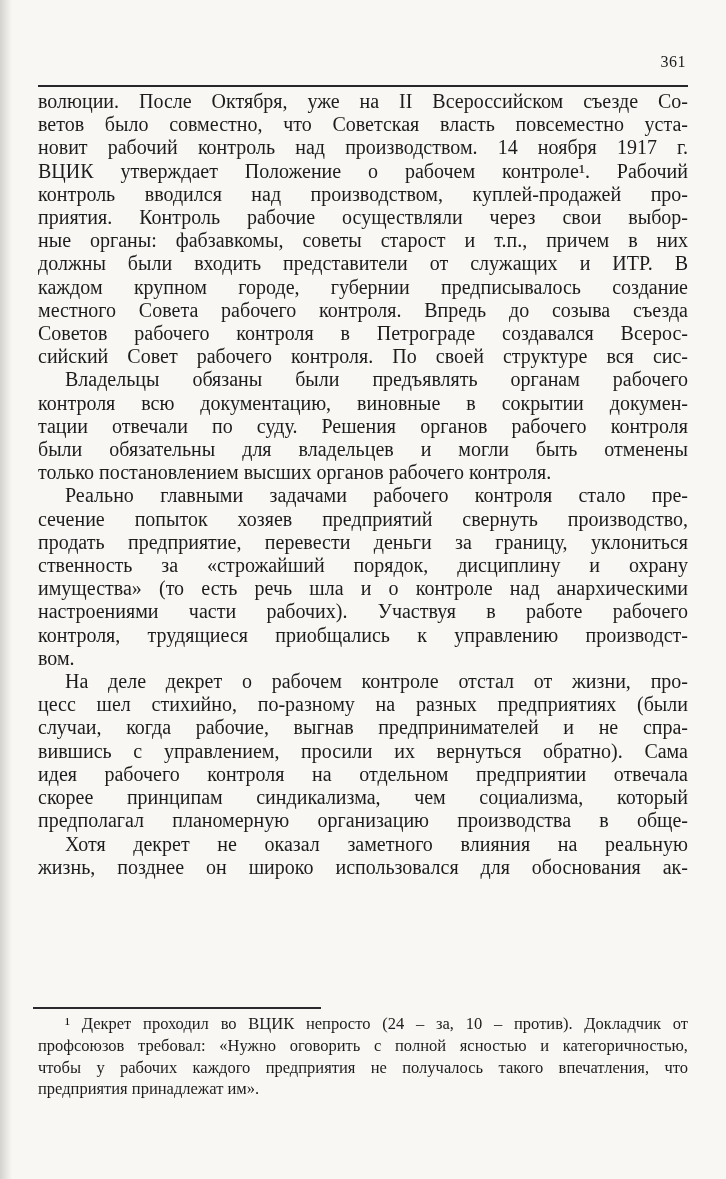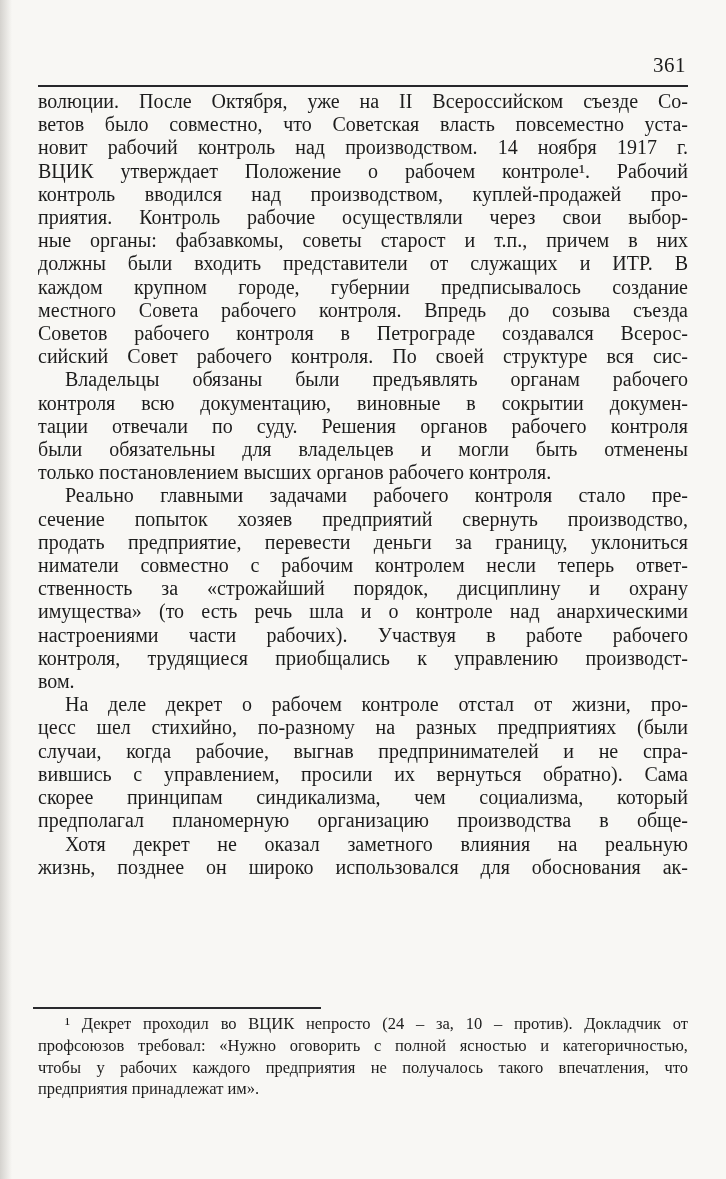--- a/index.html
+++ b/index.html
@@ -13,21 +13,21 @@
   }
   .page { position: absolute; inset: 0; overflow: hidden; }
   
   .page::before {
     content: ""; position: absolute; left: 0; top: 0; bottom: 0; width: 12px;
     background: linear-gradient(90deg, rgba(120,115,108,0.28), rgba(120,115,108,0));
     pointer-events: none;
   }
   .pageno {
     position: absolute; top: 53px; right: 40px;
-    font-size: 21px; letter-spacing: 0.5px;
+    font-size: 16px; letter-spacing: 0.5px;
   }
   .hrule {
     position: absolute; top: 85px; left: 38px; width: 650px; height: 2px;
     background: #26262a;
   }
   .text {
     position: absolute; top: 90px; left: 38px; width: 650px;
     font-size: 20px; line-height: 23.2px;
   }
   .text p { margin: 0; }
@@ -73,33 +73,33 @@
       <span class="ln" style="display:block">контроля всю документацию, виновные в сокрытии докумен-</span>
       <span class="ln" style="display:block">тации отвечали по суду. Решения органов рабочего контроля</span>
       <span class="ln" style="display:block">были обязательны для владельцев и могли быть отменены</span>
       <span class="ln end" style="display:block">только постановлением высших органов рабочего контроля.</span>
     </p>
 
     <p>
       <span class="ln ind" style="display:block">Реально главными задачами рабочего контроля стало пре-</span>
       <span class="ln" style="display:block">сечение попыток хозяев предприятий свернуть производство,</span>
       <span class="ln" style="display:block">продать предприятие, перевести деньги за границу, уклониться</span>
-      <span class="ln" style="display:block">ниматели совместно с рабочим контролем несли теперь ответ-</span>
       <span class="ln" style="display:block">ственность за «строжайший порядок, дисциплину и охрану</span>
       <span class="ln" style="display:block">имущества» (то есть речь шла и о контроле над анархическими</span>
       <span class="ln" style="display:block">настроениями части рабочих). Участвуя в работе рабочего</span>
       <span class="ln" style="display:block">контроля, трудящиеся приобщались к управлению производст-</span>
       <span class="ln end" style="display:block">вом.</span>
     </p>
 
     <p>
       <span class="ln ind" style="display:block">На деле декрет о рабочем контроле отстал от жизни, про-</span>
       <span class="ln" style="display:block">цесс шел стихийно, по-разному на разных предприятиях (были</span>
       <span class="ln" style="display:block">случаи, когда рабочие, выгнав предпринимателей и не спра-</span>
       <span class="ln" style="display:block">вившись с управлением, просили их вернуться обратно). Сама</span>
+      <span class="ln" style="display:block">идея рабочего контроля на отдельном предприятии отвечала</span>
       <span class="ln" style="display:block">скорее принципам синдикализма, чем социализма, который</span>
       <span class="ln" style="display:block">предполагал планомерную организацию производства в обще-</span>
     </p>
 
     <p>
       <span class="ln ind" style="display:block">Хотя декрет не оказал заметного влияния на реальную</span>
       <span class="ln" style="display:block">жизнь, позднее он широко использовался для обоснования ак-</span>
     </p>
 
   </main>

